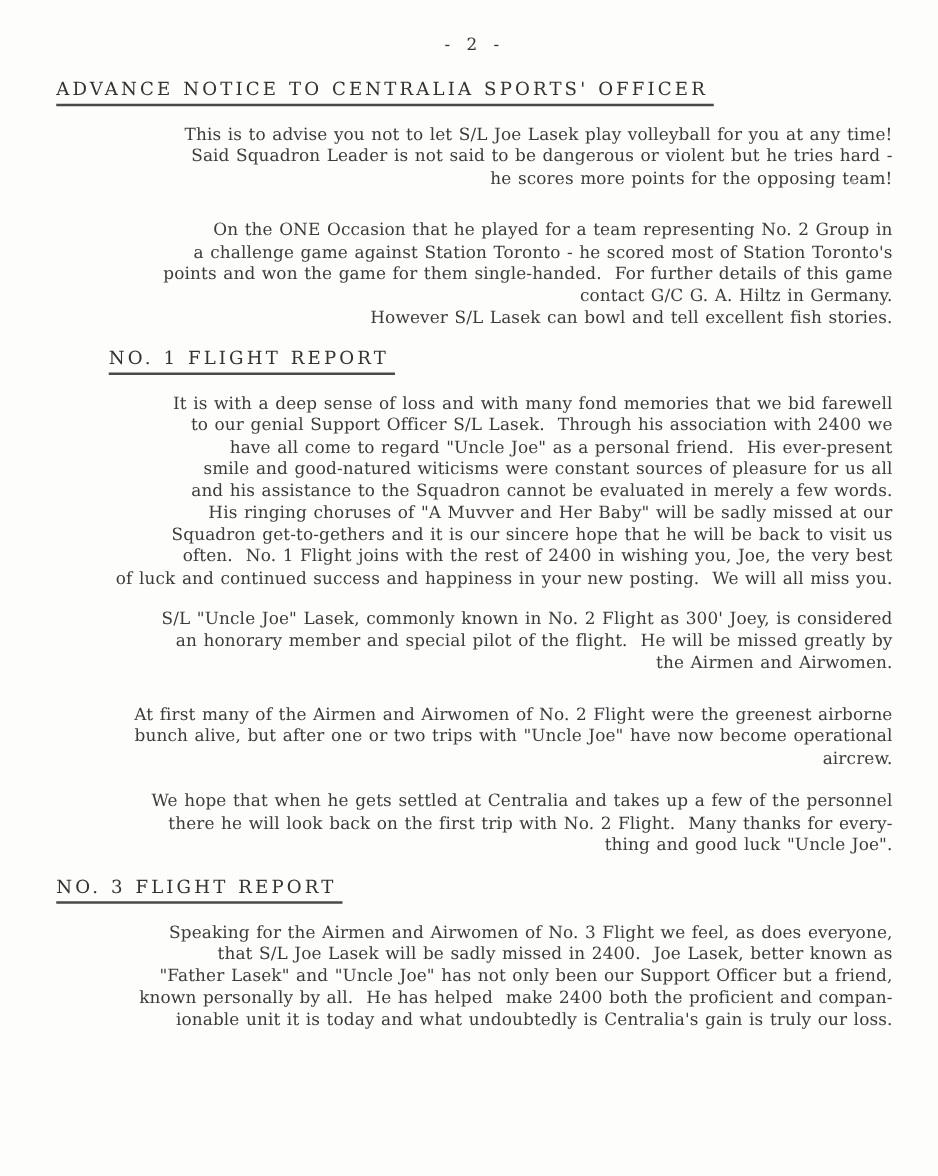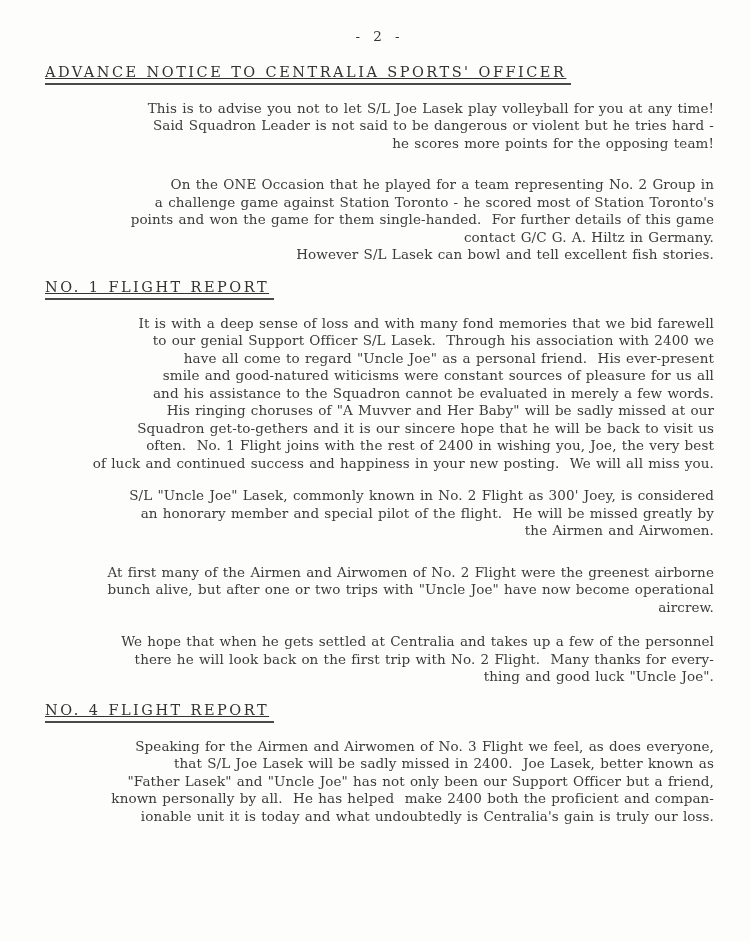--- a/index.html
+++ b/index.html
@@ -30,28 +30,27 @@
     font-weight: normal;
     letter-spacing: 2.5px;
     line-height: 18px;
     color: #333333;
   }
   .hd-text {
     display: inline-block;
     border-bottom: 2px solid #4a4a4a;
     padding-bottom: 2px;
     padding-right: 5px;
-    text-decoration: underline;
   }
   .para {
     margin: 0;
     white-space: pre;          
     text-align: right;
   }
-  .mt14 { margin-top: 14px; }
+  .mt14 { margin-top: 14px; margin-left: 42px; }
   .mt15 { margin-top: 15px; }
   .mt16 { }
   .mt17 { margin-top: 17px; }
   .mt18 { margin-top: 24px; }
   .speck {
     position: absolute;
     left: 681px;
     top: 143px;
     width: 2px;
     height: 4px;
@@ -90,21 +89,21 @@
   <p class="para mt15">S/L "Uncle Joe" Lasek, commonly known in No. 2 Flight as 300' Joey, is considered
 an honorary member and special pilot of the flight.  He will be missed greatly by
 the Airmen and Airwomen.</p>
   <p class="para mt18">At first many of the Airmen and Airwomen of No. 2 Flight were the greenest airborne
 bunch alive, but after one or two trips with "Uncle Joe" have now become operational
 aircrew.</p>
   <p class="para mt17">We hope that when he gets settled at Centralia and takes up a few of the personnel
 there he will look back on the first trip with No. 2 Flight.  Many thanks for every-
 thing and good luck "Uncle Joe".</p>
 
-  <h2 class="hd mt15"><span class="hd-text">NO. 4 FLIGHT REPORT</span></h2>
+  <h2 class="hd mt15"><span class="hd-text">NO. 3 FLIGHT REPORT</span></h2>
   <p class="para mt15">Speaking for the Airmen and Airwomen of No. 3 Flight we feel, as does everyone,
 that S/L Joe Lasek will be sadly missed in 2400.  Joe Lasek, better known as
 "Father Lasek" and "Uncle Joe" has not only been our Support Officer but a friend,
 known personally by all.  He has helped  make 2400 both the proficient and compan-
 ionable unit it is today and what undoubtedly is Centralia's gain is truly our loss.</p>
 
   <span class="speck"></span>
 </div>
 
 </body></html>

